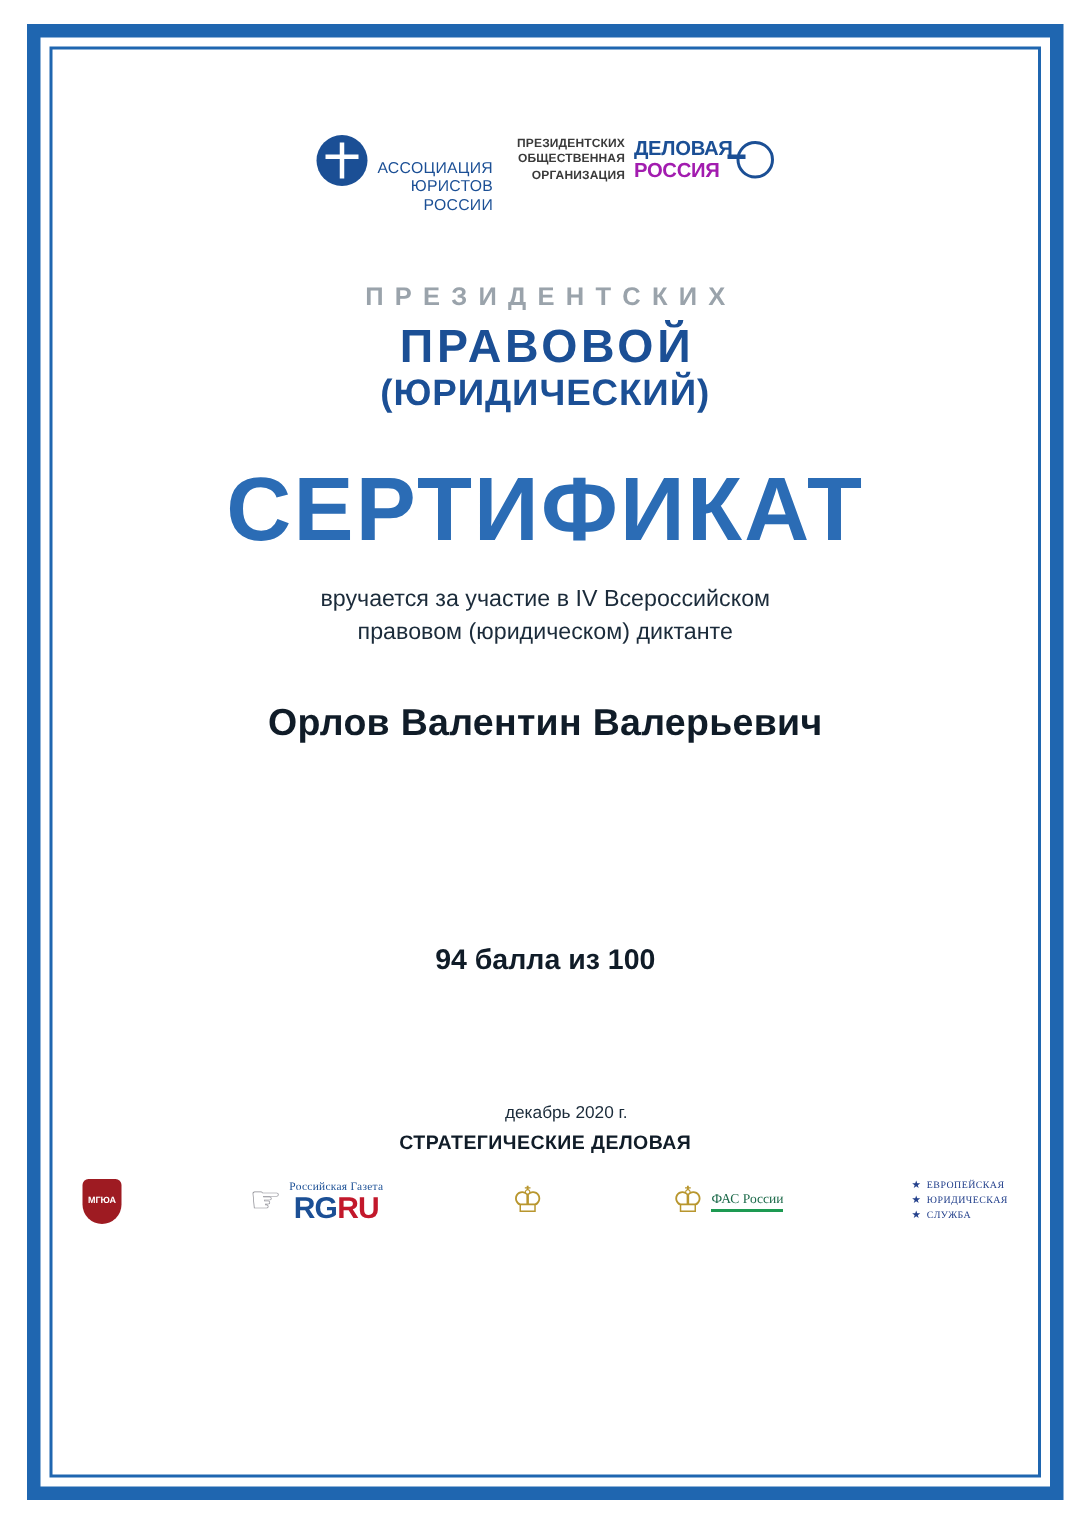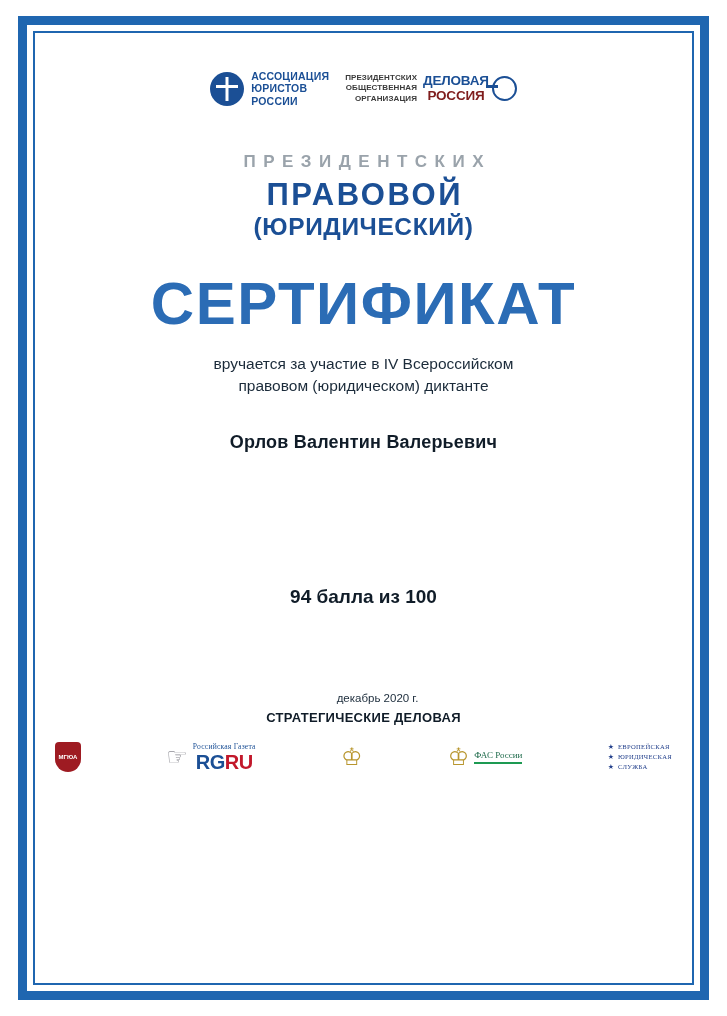--- a/index.html
+++ b/index.html
@@ -89,25 +89,26 @@
     content: "";
     position: absolute;
     left: 6px;
     top: 13px;
     width: 22px;
     height: 3px;
     background: #ffffff;
   }
   .alr-text {
     font-size: 10.5px;
-    font-weight: bold;
+    font-weight: normal;
     line-height: 1.18;
     color: #1b4f95;
     letter-spacing: 0.2px;
-    text-align: left;
+    text-align: right;
+    margin-top: 36px;
   }
 
   .dr-logo {
     display: flex;
     align-items: center;
     gap: 6px;
   }
   .dr-sub {
     font-size: 8px;
     font-weight: bold;
@@ -122,21 +123,21 @@
     gap: 3px;
   }
   .dr-main {
     font-size: 13.5px;
     font-weight: bold;
     line-height: 1.05;
     color: #1b4f95;
     text-align: left;
     letter-spacing: -0.2px;
   }
-  .dr-main .row2 { color: #7f1d1d; text-align: center; }
+  .dr-main .row2 { color: #a21caf; }
   .dr-mark {
     width: 21px;
     height: 21px;
     border: 2.5px solid #1b4f95;
     border-radius: 50%;
     position: relative;
   }
   .dr-mark::after {
     content: "";
     position: absolute;
@@ -199,21 +200,21 @@
     margin-top: 19px;
     font-size: 15.5px;
     color: #1b2b3a;
     text-align: center;
     line-height: 1.45;
     max-width: 430px;
   }
 
   .recipient {
     margin-top: 34px;
-    font-size: 18px;
+    font-size: 25px;
     font-weight: bold;
     color: #101c28;
     text-align: center;
     letter-spacing: 0.2px;
   }
 
   .score {
     margin-top: 133px;
     font-size: 19px;
     font-weight: bold;

